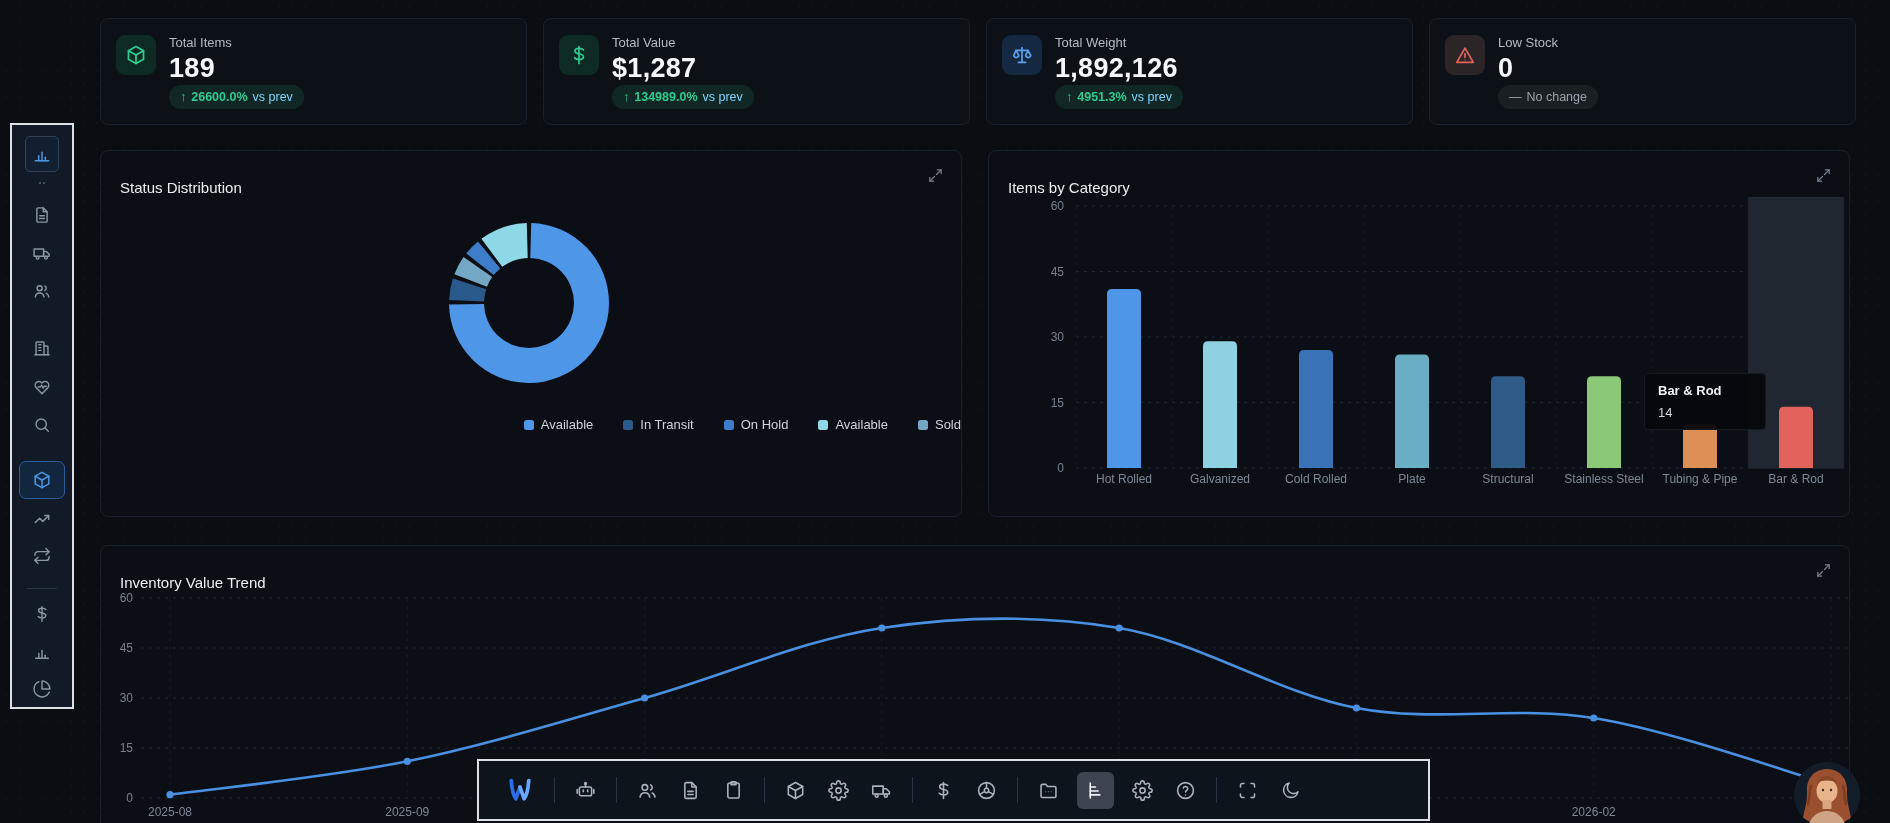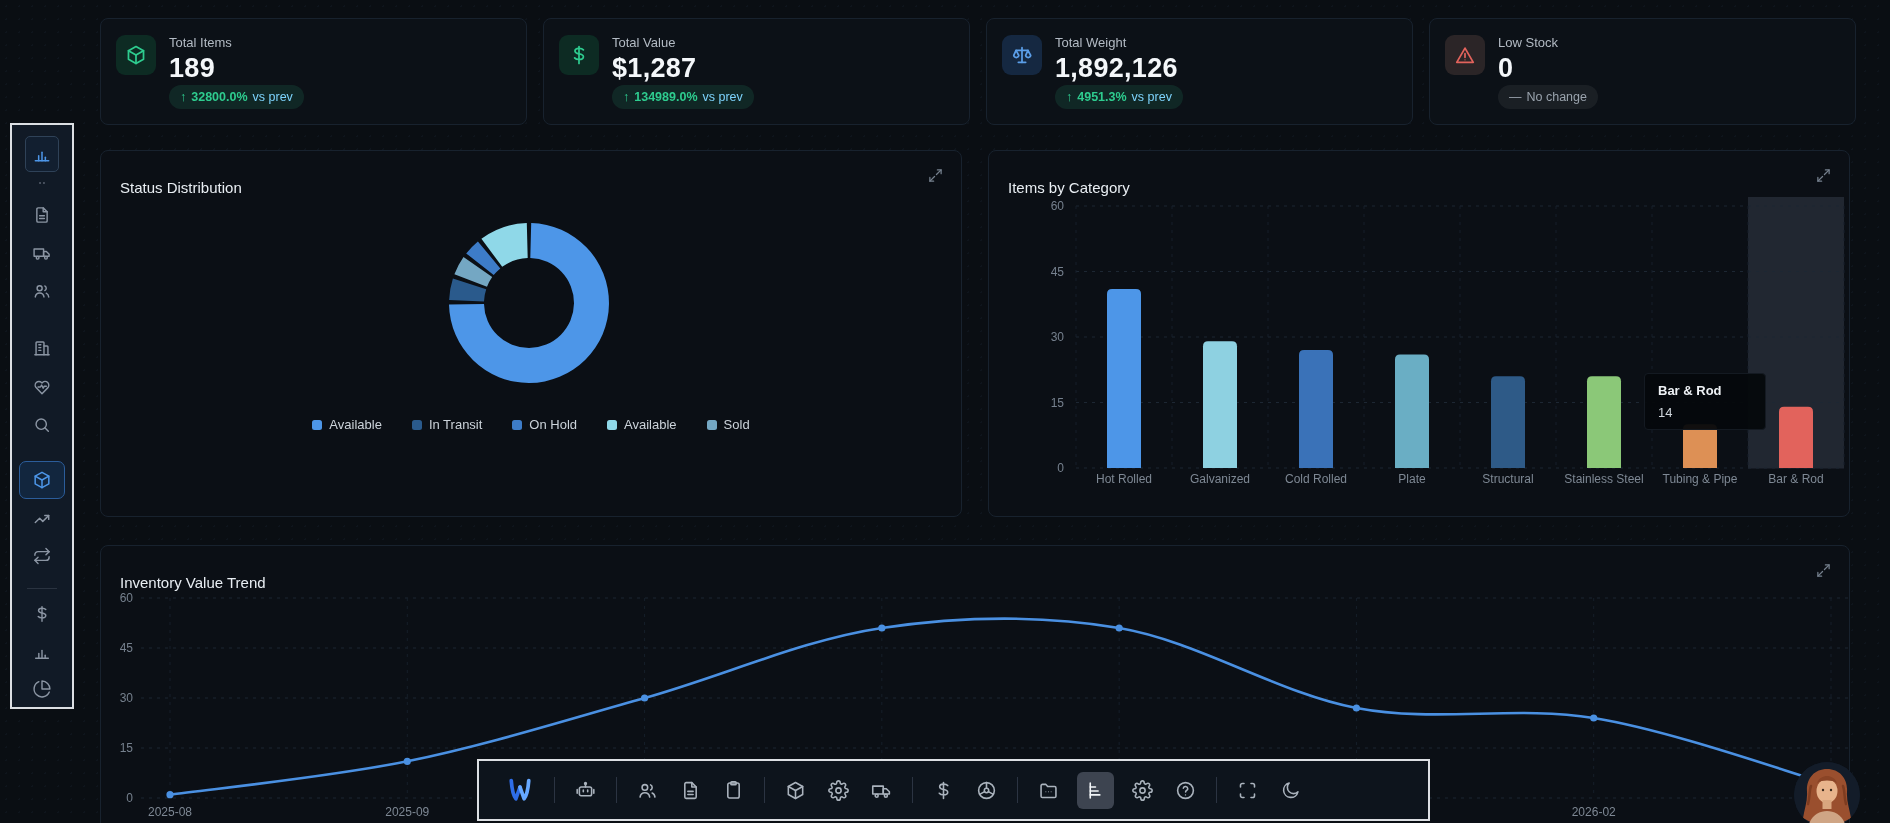--- a/index.html
+++ b/index.html
@@ -27,21 +27,21 @@
   .stat-badge .suffix{color:#7dd3fc;font-weight:normal;}
   
   .panel{position:absolute;background:#0b0f15;border:1px solid #18222e;border-radius:8px;}
   #panel-status{left:100px;top:150px;width:862px;height:367px;}
   #panel-category{left:988px;top:150px;width:862px;height:367px;}
   #panel-trend{left:100px;top:545px;width:1750px;height:300px;}
   .panel-title{position:absolute;left:19px;top:16px;font-size:15px;font-weight:normal;color:#e9eef3;}
   .expand-btn{position:absolute;right:16px;top:14px;width:20px;height:20px;color:#76818e;cursor:pointer;display:flex;align-items:center;justify-content:center;}
   .chart-svg{position:absolute;left:0;top:0;}
   
-  .legend-row{position:absolute;left:0;top:266px;width:100%;display:flex;justify-content:center;gap:30px;}
+  .legend-row{position:absolute;left:0;top:266px;width:100%;display:flex;justify-content:flex-end;gap:30px;}
   .legend-item{display:flex;align-items:center;gap:7px;font-size:13px;color:#ccd3da;cursor:pointer;}
   .legend-swatch{width:10px;height:10px;border-radius:2.5px;display:inline-block;}
   
   .bar-tooltip{position:absolute;left:655px;top:222px;min-width:122px;background:rgba(5,8,12,0.95);border:1px solid #141a22;border-radius:4px;padding:9px 13px;z-index:5;}
   .tt-title{font-size:13px;font-weight:bold;color:#eef1f5;}
   .tt-value{font-size:13px;color:#cfd5db;margin-top:7px;}
   
   .sidebar{position:absolute;left:10px;top:123px;width:64px;height:586px;background:#111a26;border:2px solid #dcdfe3;z-index:8;}
   .side-item{position:absolute;left:50%;transform:translate(-50%,-50%);display:flex;align-items:center;justify-content:center;color:#8b95a3;cursor:pointer;}
   .side-item.boxed-sm{width:34px;height:36px;border:1px solid #2f4258;background:#121f30;border-radius:5px;color:#4d96e8;}
@@ -66,21 +66,21 @@
           <svg width="22" height="22" viewBox="0 0 24 24" fill="none">
             <path d="M12 2.8l8.2 4.6v9.2L12 21.2l-8.2-4.6V7.4z" fill="none" stroke="#2ecc8f" stroke-width="1.9" stroke-linecap="round" stroke-linejoin="round"></path>
             <path d="M3.8 7.4l8.2 4.6 8.2-4.6" fill="none" stroke="#2ecc8f" stroke-width="1.9" stroke-linecap="round" stroke-linejoin="round"></path>
             <path d="M12 12v9.2" fill="none" stroke="#2ecc8f" stroke-width="1.9" stroke-linecap="round" stroke-linejoin="round"></path>
           </svg>
         </div>
         <div class="stat-label">Total Items</div>
         <div class="stat-value">189</div>
         <div class="stat-badge badge-up">
           <span>↑</span>
-          <span>32800.0%</span>
+          <span>26600.0%</span>
           <span class="suffix">vs prev</span>
         </div>
       </div>
       <div class="stat-card">
         <div class="stat-tile" style="background: rgb(13, 43, 35);">
           <svg width="22" height="22" viewBox="0 0 24 24" fill="none">
             <path d="M12 2.8v18.4" fill="none" stroke="#2ecc8f" stroke-width="1.9" stroke-linecap="round" stroke-linejoin="round"></path>
             <path d="M16.8 6.4c-.9-1.1-2.6-1.7-4.8-1.7-2.7 0-4.4 1.2-4.4 3s1.6 2.6 4.4 3.1 4.8 1.3 4.8 3.1-2 3-4.8 3c-2.2 0-3.9-.7-4.8-1.8" fill="none" stroke="#2ecc8f" stroke-width="1.9" stroke-linecap="round" stroke-linejoin="round"></path>
           </svg>
         </div>

